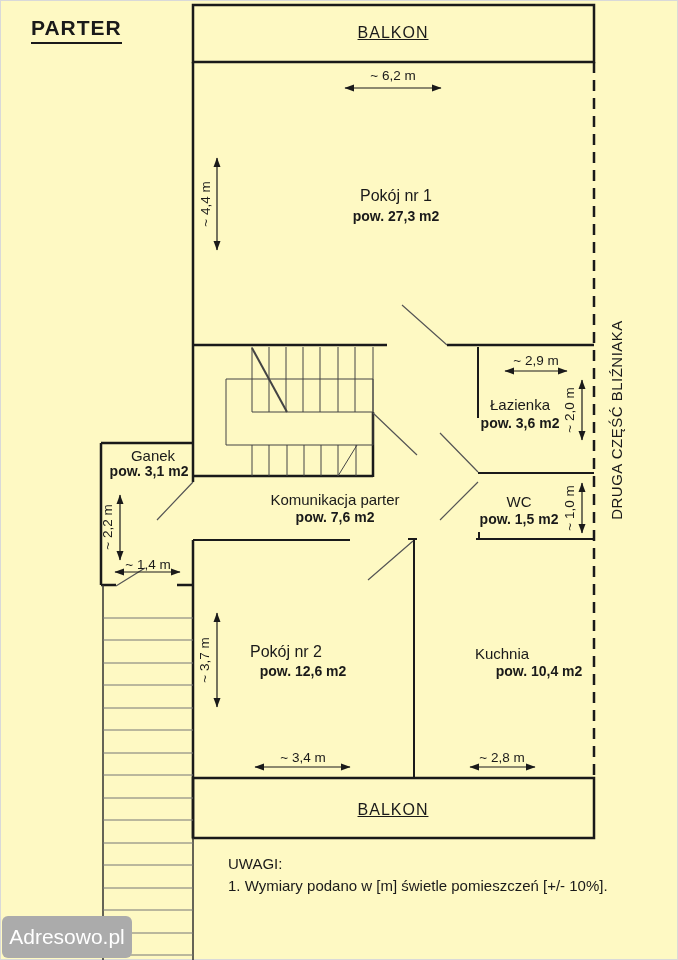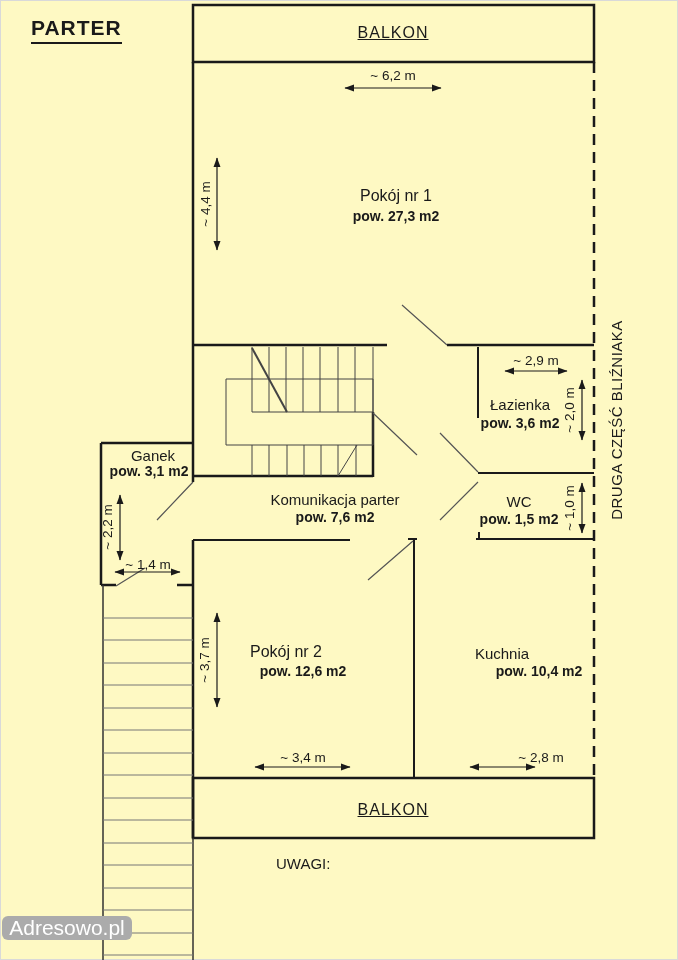--- a/index.html
+++ b/index.html
@@ -14,23 +14,23 @@
   .room-name { font-size:16px; }
   .room-name.sm { font-size:15px;text-align:center; }
   .room-area { font-size:14px;font-weight:bold; }
   .dim { font-size:13.5px; }
   .balkon { font-size:16px; letter-spacing:1px;text-decoration:underline; }
   .boundary-label { font-size:15px; letter-spacing:0.5px; }
   .page-title {
     position:absolute; left:31px; top:16px; font-size:21px; font-weight:bold;
     letter-spacing:1px; border-bottom:2px solid #1a1a1a; padding-bottom:2px;
   }
-  .notes { position:absolute; left:228px; top:853px; font-size:15px; line-height:22px;margin-left:48px; }
+  .notes { position:absolute; left:228px; top:853px; font-size:15px; line-height:22px; }
   .watermark {
-    position:absolute; left:2px; top:916px; width:130px; height:24px;
+    position:absolute; left:2px; top:916px; width:130px; height:42px;
     background:#ababab; border-radius:6px; display:flex; align-items:center;
     justify-content:center; color:#ffffff; font-size:21px;
   }
 </style>
 </head>
 <body>
 
 <div class="canvas">
 
   <svg class="plan-svg" width="678" height="960" viewBox="0 0 678 960">
@@ -116,23 +116,24 @@
   <div class="lbl rot dim" style="left:107px; top:527px;">~ 2,2 m</div>
   <div class="lbl dim" style="left:148px; top:564px;">~ 1,4 m</div>
 
   <div class="lbl room-name" style="left:286px; top:652px;">Pokój nr 2</div>
   <div class="lbl room-area" style="left:303px; top:671px;">pow. 12,6 m2</div>
   <div class="lbl rot dim" style="left:204px; top:660px;">~ 3,7 m</div>
   <div class="lbl dim" style="left:303px; top:757px;">~ 3,4 m</div>
 
   <div class="lbl room-name sm" style="left:502px; top:653px;">Kuchnia</div>
   <div class="lbl room-area" style="left:502px; top:671px;margin-left:37px;">pow. 10,4 m2</div>
-  <div class="lbl dim" style="left:502px; top:757px;margin-left:39px;">~ 2,8 m</div>
+  <div class="lbl dim" style="left:502px; top:757px;">~ 2,8 m</div>
 
   <div class="notes">
     <div>UWAGI:</div>
+    <div>1. Wymiary podano w [m] świetle pomieszczeń [+/- 10%].</div>
   </div>
 
   <div class="watermark">
     <span>Adresowo.pl</span>
   </div>
 
 </div>
 
 </body></html>

